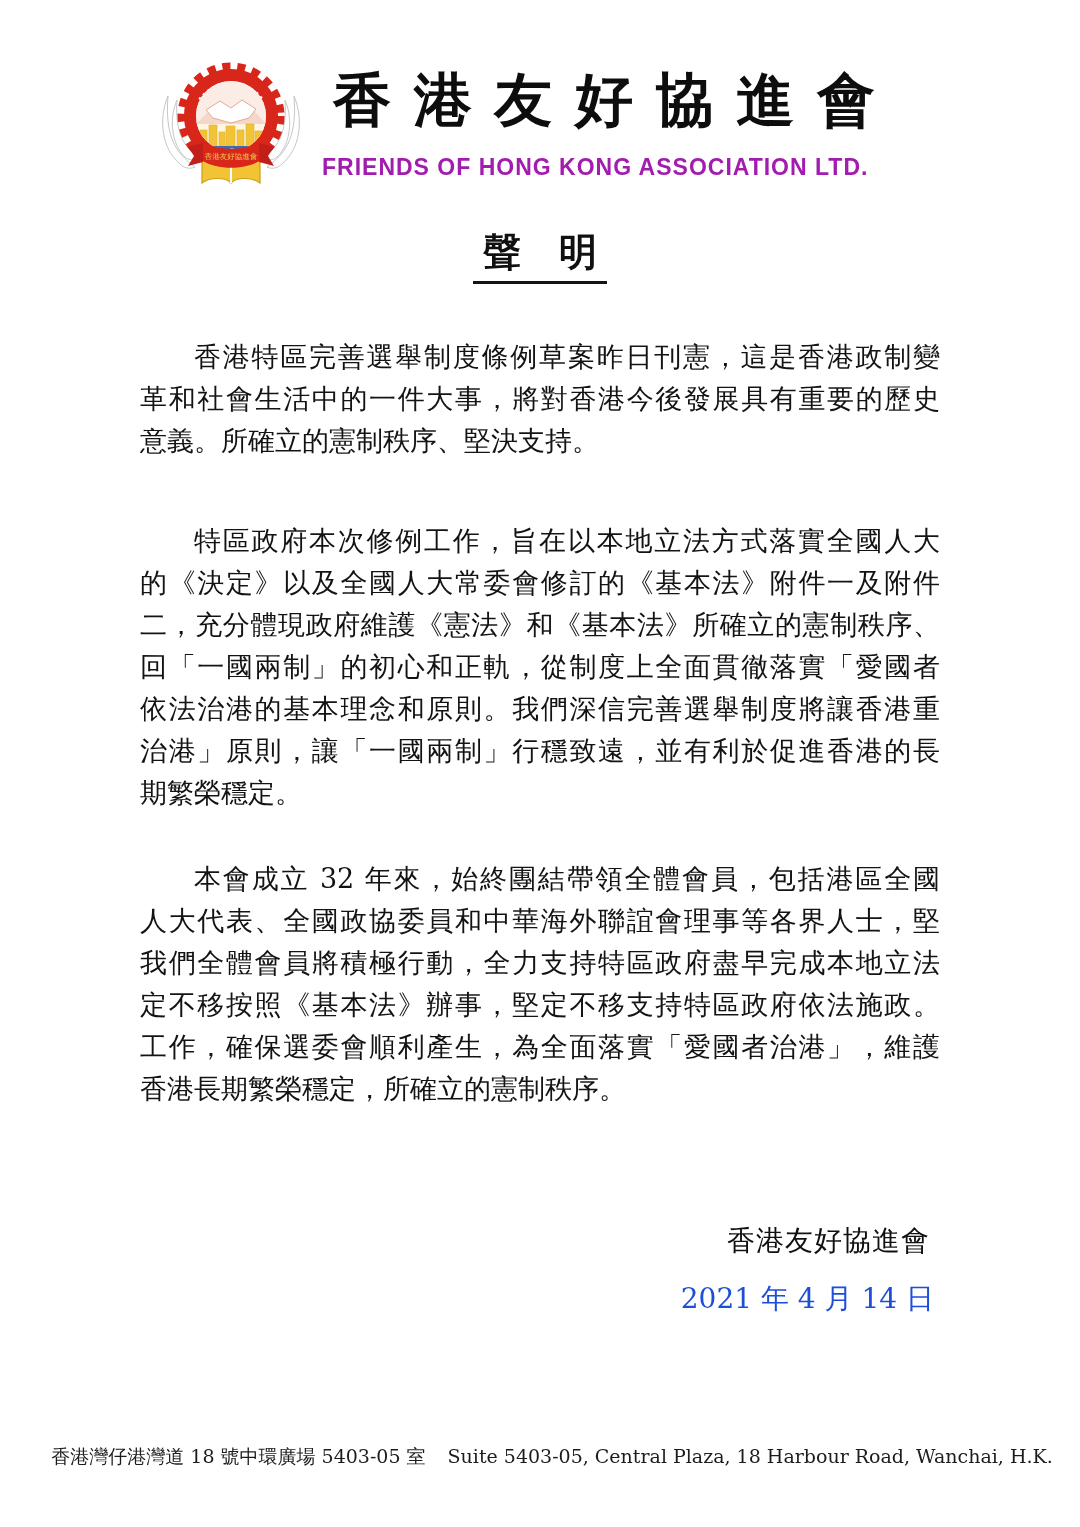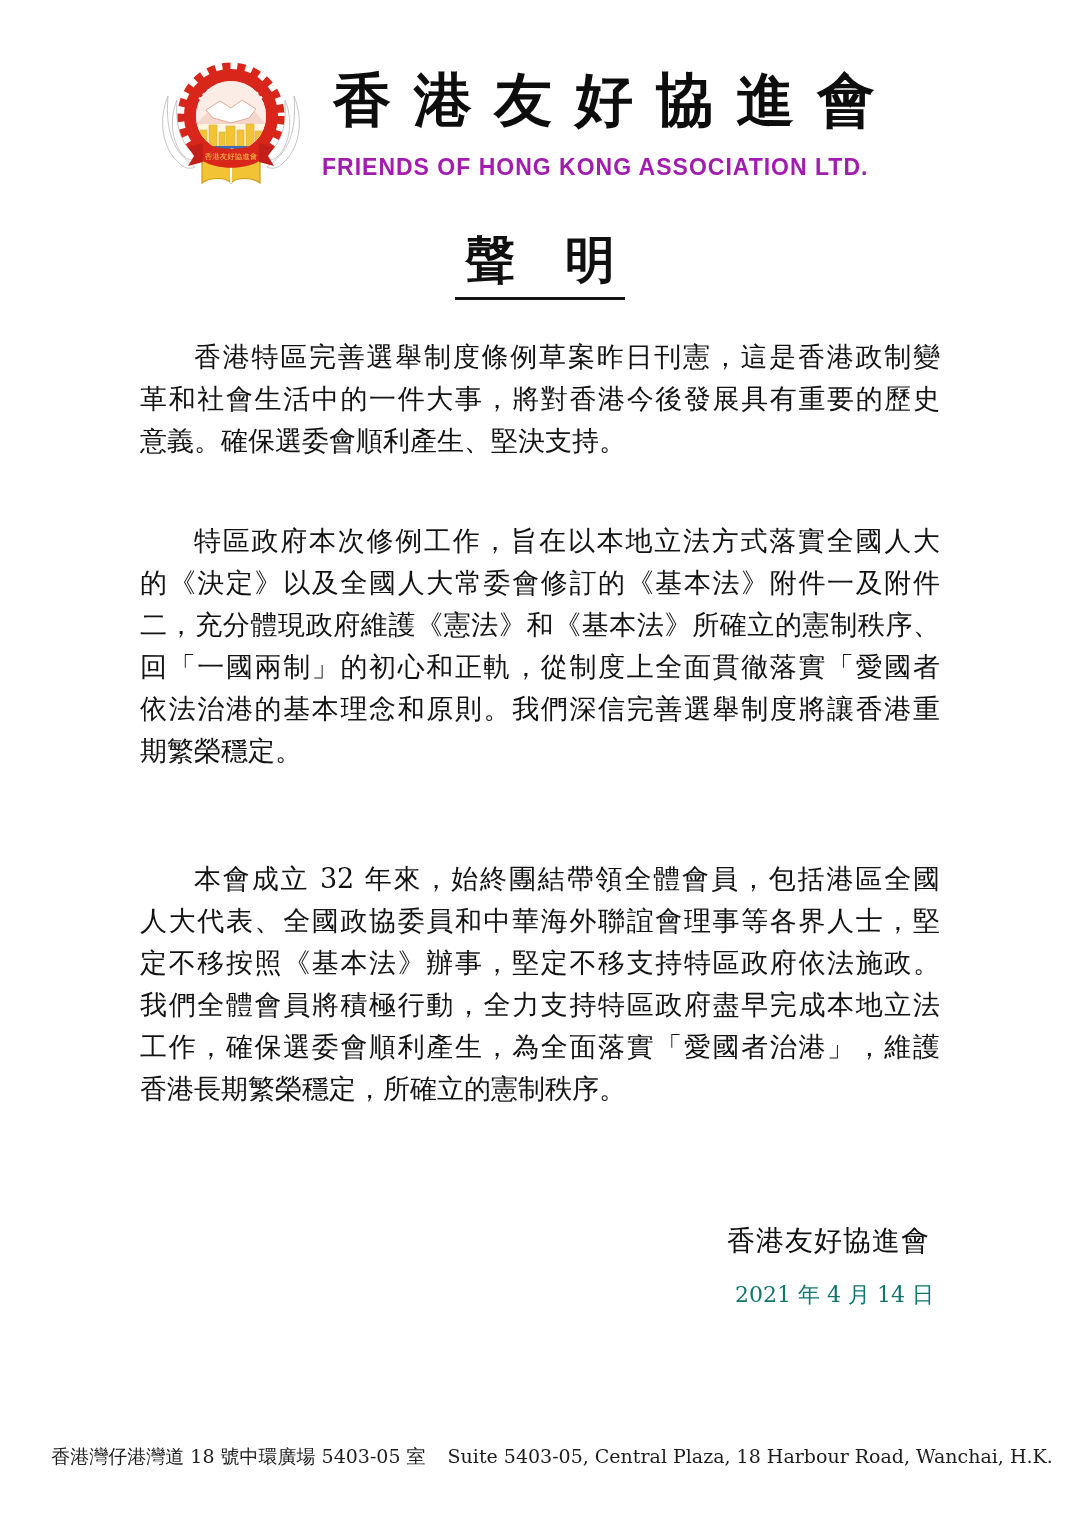--- a/index.html
+++ b/index.html
@@ -18,34 +18,34 @@
   }
   .cjk-name span { display:inline-block; }
   .en-name {
     position:absolute; left:322px; top:154px; white-space:nowrap;
     font-family:"Liberation Sans","DejaVu Sans",sans-serif;
     font-weight:bold; font-size:23px; letter-spacing:1px; color:#a21caf;
   }
   
   .doc-title {
     position:absolute; top:227px; left:0; width:100%; text-align:center;
-    font-size:50px; font-weight:bold; color:#101010;
+    font-size:38px; font-weight:bold; color:#101010;
   }
   .doc-title .underlined { display:inline-block; border-bottom:3px solid #141414; padding:0 10px 3px 10px; }
   
   .para { position:absolute; left:140px; width:800px; font-size:27px; color:#131313; }
   .line { height:42px; line-height:42px; text-align:justify; text-align-last:justify; }
   .line.indent { text-indent:54px; }
   .line.last { text-align:left; text-align-last:auto; }
   .para1 { top:312px;margin-top:24px; }
   .para2 { top:520px; }
   .para3 { top:858px; }
   
   .signature { position:absolute; top:1222px; right:150px; font-size:28px; letter-spacing:1px; color:#101010; }
-  .sig-date  { position:absolute; top:1280px; right:146px; font-size:22px; color:#0f766e; }
+  .sig-date  { position:absolute; top:1280px; right:146px; font-size:28px; color:#1d4ed8; }
   
   .footer { position:absolute; top:1441px; left:0; width:100%; text-align:center; font-size:19px; line-height:31px; color:#1c1c1c;margin-left:12px; }
   .footer .gap { display:inline-block; width:22px; }
 </style>
 </head>
 <body>
 
 <div class="page">
 
   <svg class="logo" viewBox="0 0 146 152" aria-hidden="true">
@@ -105,37 +105,38 @@
   </div>
   <div class="en-name">FRIENDS OF HONG KONG ASSOCIATION LTD.</div>
 
   <div class="doc-title">
     <span class="underlined">聲　明</span>
   </div>
 
   <div class="para para1">
     <div class="line indent">香港特區完善選舉制度條例草案昨日刊憲，這是香港政制變</div>
     <div class="line">革和社會生活中的一件大事，將對香港今後發展具有重要的歷史</div>
-    <div class="line last">意義。確保選委會順利產生、堅決支持。</div>
+    <div class="line last">意義。所確立的憲制秩序、堅決支持。</div>
   </div>
 
   <div class="para para2">
     <div class="line indent">特區政府本次修例工作，旨在以本地立法方式落實全國人大</div>
     <div class="line">的《決定》以及全國人大常委會修訂的《基本法》附件一及附件</div>
     <div class="line">二，充分體現政府維護《憲法》和《基本法》所確立的憲制秩序、</div>
     <div class="line">回「一國兩制」的初心和正軌，從制度上全面貫徹落實「愛國者</div>
     <div class="line">依法治港的基本理念和原則。我們深信完善選舉制度將讓香港重</div>
+    <div class="line">治港」原則，讓「一國兩制」行穩致遠，並有利於促進香港的長</div>
     <div class="line last">期繁榮穩定。</div>
   </div>
 
   <div class="para para3">
     <div class="line indent">本會成立 32 年來，始終團結帶領全體會員，包括港區全國</div>
     <div class="line">人大代表、全國政協委員和中華海外聯誼會理事等各界人士，堅</div>
+    <div class="line">我們全體會員將積極行動，全力支持特區政府盡早完成本地立法</div>
     <div class="line">定不移按照《基本法》辦事，堅定不移支持特區政府依法施政。</div>
-    <div class="line">我們全體會員將積極行動，全力支持特區政府盡早完成本地立法</div>
     <div class="line">工作，確保選委會順利產生，為全面落實「愛國者治港」，維護</div>
     <div class="line last">香港長期繁榮穩定，所確立的憲制秩序。</div>
   </div>
 
   <div class="signature">香港友好協進會</div>
   <div class="sig-date">2021 年 4 月 14 日</div>
 
   <div class="footer">
     <div>
       <span>香港灣仔港灣道 18 號中環廣場 5403-05 室</span><span class="gap"></span><span>Suite 5403-05, Central Plaza, 18 Harbour Road, Wanchai, H.K.</span>

